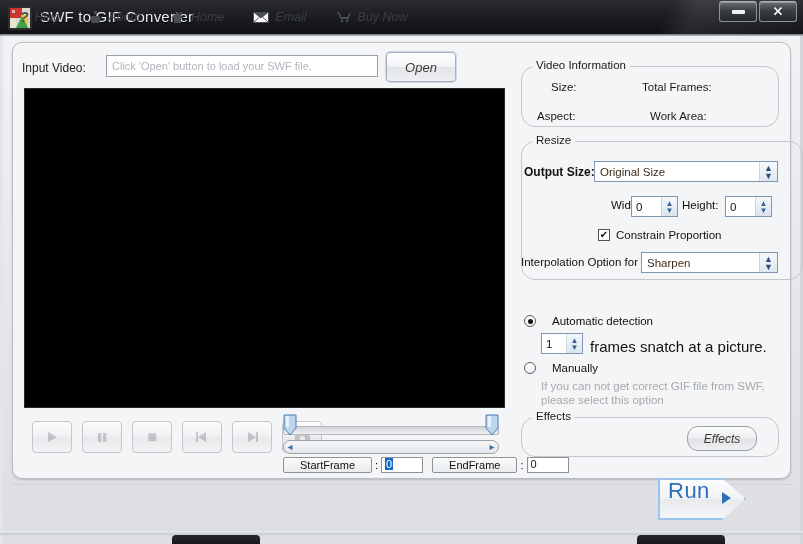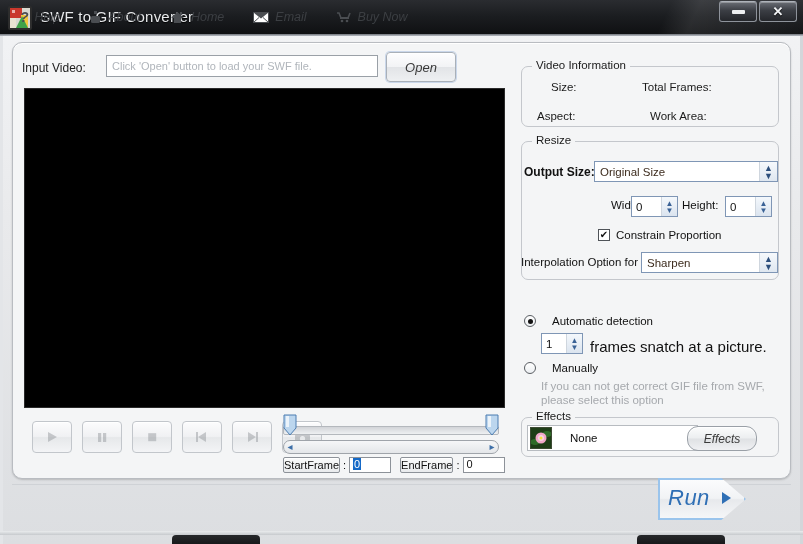--- a/index.html
+++ b/index.html
@@ -109,42 +109,42 @@
     background:linear-gradient(180deg,#f6f7f8,#e4e6e9);
     border:1px solid #9fa4aa;border-radius:7px;box-sizing:border-box;
   }
   .tl-scroll .grip{position:absolute;top:1px;width:8px;height:10px;color:#3d6fa8;font-size:10px;line-height:10px;text-align:center;}
   .tl-scroll .grip.l{left:2px;}
   .tl-scroll .grip.r{right:2px;}
   .frame-row{position:absolute;left:0;top:46px;display:flex;align-items:center;font-size:11px;color:#111;}
   .frame-btn{
     border:1px solid #8d9299;border-radius:2px;
     background:linear-gradient(180deg,#fafbfb,#e9ebed);
-    padding:1px 0;font-size:11px;color:#111;
+    padding:1px 16px;font-size:11px;color:#111;
     box-shadow:inset 0 1px 0 #fff;
   }
   .frame-in{
     width:42px;height:16px;border:1px solid #8d9299;background:#fff;
     font-size:11px;color:#111;padding:0 3px;box-sizing:border-box;
     font-family:"Liberation Sans",sans-serif;
   }
   .frame-in.sel{background:#fff;}
   .frame-in.sel .selval{background:#1569c7;color:#fff;padding:0 1px;}
   .colon{margin:0 3px;}
   
   .gbox{
-    position:absolute;border:1px solid #c4c7cc;border-radius:7px;
+    position:absolute;border:1px solid #c4c7cc;border-radius:14px;
     background:transparent;box-sizing:border-box;padding-left:31px;
   }
   .gbox > .legend{
     position:absolute;top:-8px;left:10px;background:#f4f5f6;
     padding:0 4px;font-size:11.5px;color:#1a1a1a;white-space:nowrap;
   }
   .g-video{left:521px;top:66px;width:258px;height:61px;}
-  .g-resize{left:521px;top:141px;width:258px;height:139px;}
+  .g-resize{left:521px;top:141px;width:282px;height:139px;}
   .g-frame{left:521px;top:295px;width:258px;height:116px;}
   .g-effects{left:521px;top:417px;width:258px;height:40px;}
   .vi-lbl{position:absolute;font-size:11.5px;color:#1a1a1a;}
   
   .out-lbl{position:absolute;left:524px;top:165px;font-size:12px;font-weight:bold;color:#111;}
   .sel-box{
     position:absolute;border:1px solid #7f96b5;background:#fff;box-sizing:border-box;
     font-size:11.5px;color:#3d2c1e;display:flex;align-items:center;
   }
   .sel-box .txt{padding-left:5px;flex:1;}
@@ -220,23 +220,22 @@
   .run-wrap{position:absolute;left:658px;top:478px;width:88px;height:42px;}
   .run-shape{
     position:absolute;left:0;top:0;width:88px;height:42px;
     background:linear-gradient(180deg,#fbfcfd 0%,#f1f3f5 48%,#e7e9ec 52%,#f5f6f8 100%);
     border:2px solid #9ac4ec;
     box-shadow:0 0 4px rgba(120,170,220,.75);
     clip-path:polygon(0 0,72% 0,100% 50%,72% 100%,0 100%);
     box-sizing:border-box;
   }
   .run-label{
-    position:absolute;left:10px;top:7px;font-size:22px;color:#2f6fb5;
+    position:absolute;left:10px;top:0;font-size:22px;color:#2f6fb5;
     letter-spacing:.5px;
-    font-style:italic;
   }
   .run-arrow{position:absolute;left:64px;top:14px;width:0;height:0;
     border-top:6px solid transparent;border-bottom:6px solid transparent;border-left:9px solid #2f6fb5;}
   
   .foot{
     position:absolute;bottom:0;height:9px;border-radius:4px 4px 0 0;
     background:linear-gradient(180deg,#26282b,#17181a);
   }
   .foot.f1{left:172px;width:88px;}
   .foot.f2{left:637px;width:88px;}
@@ -427,33 +426,20 @@
   <div class="fr-txt">frames snatch at a picture.</div>
   <div class="radio-row r-man">
     <span class="radio"></span>
     <span>Manually</span>
   </div>
   <div class="man-note">If you can not get correct GIF file from SWF, please select this option</div>
 
   <div class="gbox g-effects">
     <span class="legend">Effects</span>
   </div>
-  <div class="eff-field">
-    <span class="eff-thumb">
-      <svg width="20" height="20" viewBox="0 0 20 20">
-        <rect width="20" height="20" fill="#1e3d17"></rect>
-        <ellipse cx="4" cy="14" rx="5" ry="3" fill="#2f6b28"></ellipse>
-        <ellipse cx="16" cy="6" rx="5" ry="3" fill="#2f6b28"></ellipse>
-        <circle cx="10" cy="10" r="5.5" fill="#f0a7c8"></circle>
-        <circle cx="10" cy="10" r="3" fill="#f7d3e4"></circle>
-        <circle cx="10" cy="10" r="1.5" fill="#f2e23a"></circle>
-      </svg>
-    </span>
-    <span class="eff-name">None</span>
-  </div>
   <div class="btn-effects">Effects</div>
 
   <div class="bottombar"></div>
   <div class="bb-items">
     <div class="bb-item">
       <span class="bi" style="font-weight:bold;font-size:14px;">?</span>
       <span>Help</span>
     </div>
     <div class="bb-item">
       <span class="bi">

